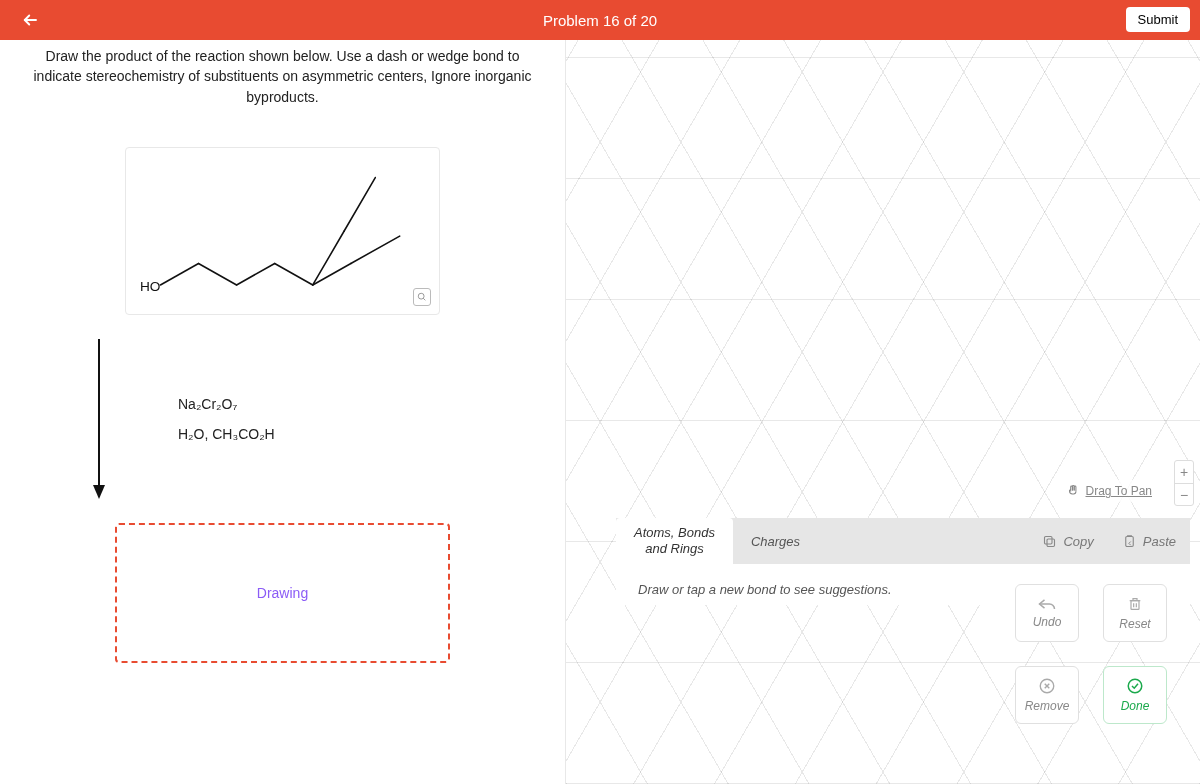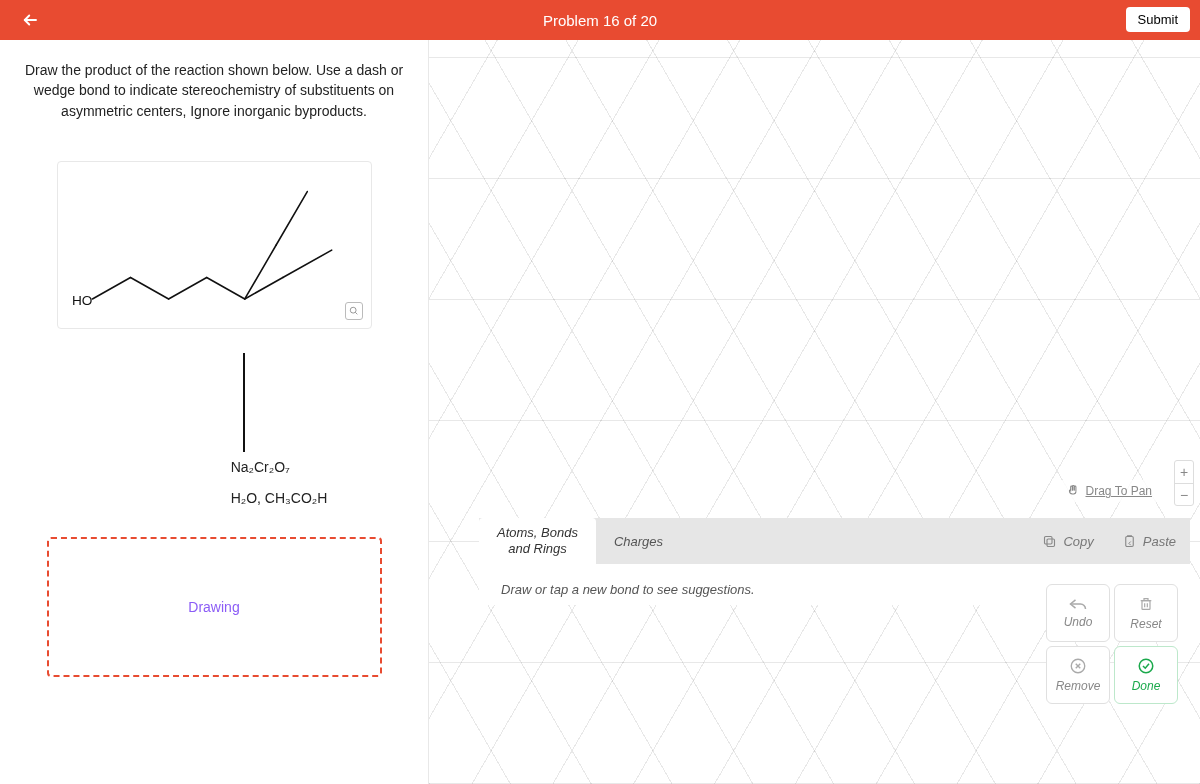--- a/index.html
+++ b/index.html
@@ -45,22 +45,22 @@
     border-radius: 4px;
     padding: 5px 12px;
     font-size: 13px;
     cursor: pointer;
   }
   .main {
     display: flex;
     height: calc(100% - 40px);
   }
   .left-panel {
-    width: 429px;
-    padding: 20px 20px;
+    width: 566px;
+    padding: 6px 20px;
     border-right: 1px solid #e8e8e8;
     background: #fff;
   }
   .prompt {
     text-align: center;
     font-size: 14px;
     line-height: 1.45;
     margin-bottom: 30px;
     color: #222;
   }
@@ -92,21 +92,20 @@
     justify-content: center;
     cursor: pointer;
     font-size: 10px;
     color: #777;
   }
   .reaction-arrow-wrap {
     display: flex;
     align-items: center;
     margin-left: 60px;
     height: 160px;
-    flex-direction: column;
   }
   .reagents {
     margin-left: 70px;
     font-size: 14px;
     line-height: 2.2;
   }
   .drawing-target {
     width: 335px;
     height: 140px;
     margin: 24px auto 0 auto;
@@ -209,25 +208,25 @@
     color: #777;
     cursor: pointer;
   }
   .tool-hint {
     padding: 18px 22px 8px 22px;
     font-size: 13px;
     color: #555;
   }
   .tool-btn-grid {
     position: absolute;
-    right: 12px;
+    right: 23px;
     top: 66px;
     display: grid;
     grid-template-columns: 64px 64px;
-    gap: 4px;
+    gap: 24px;
   }
   .tool-btn {
     height: 58px;
     border: 1px solid #e0e0e0;
     border-radius: 6px;
     background: #fff;
     display: flex;
     flex-direction: column;
     align-items: center;
     justify-content: center;

